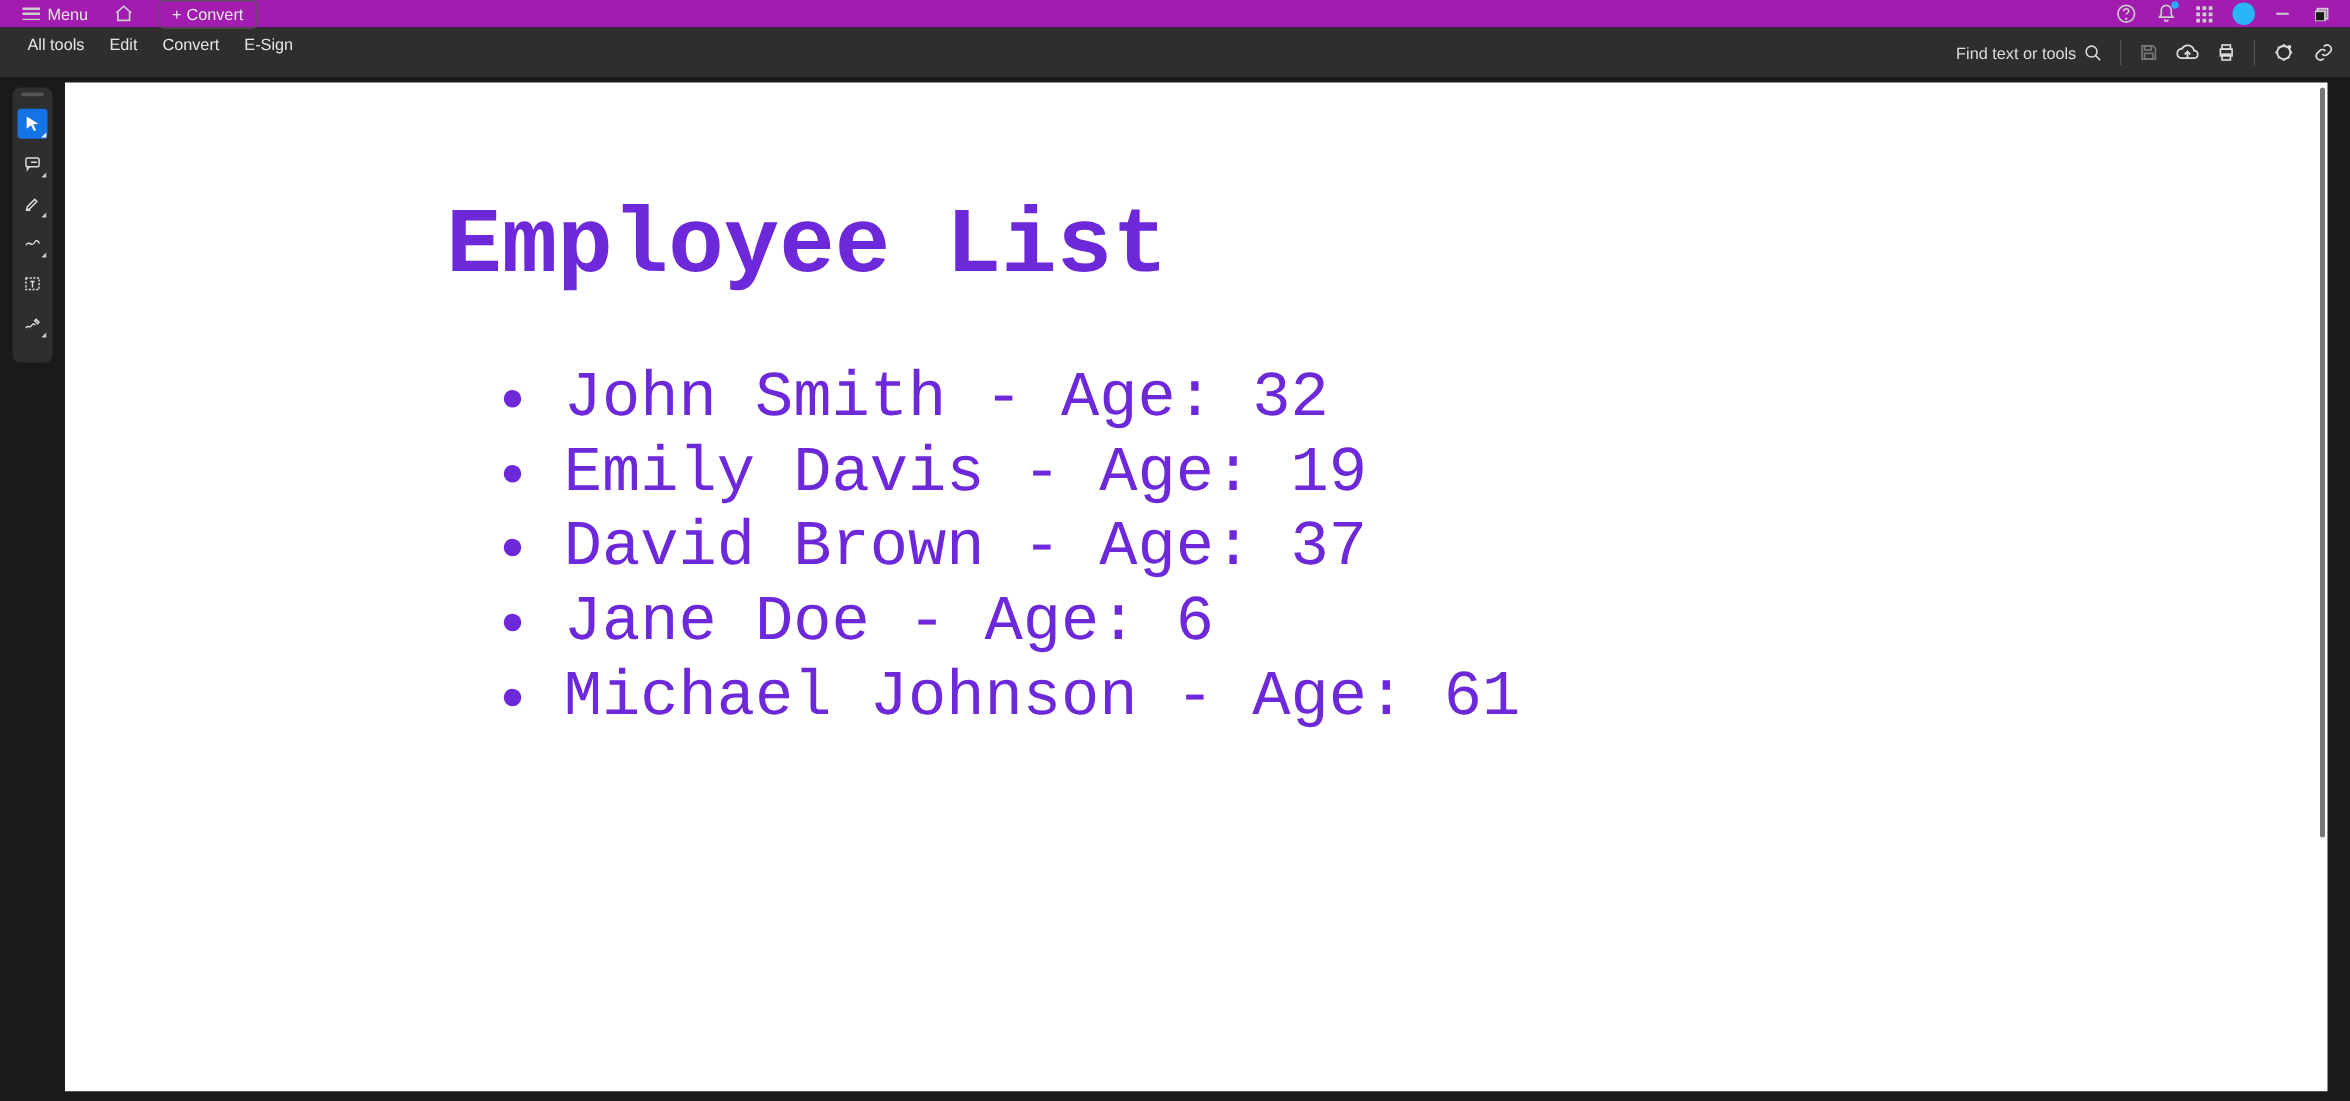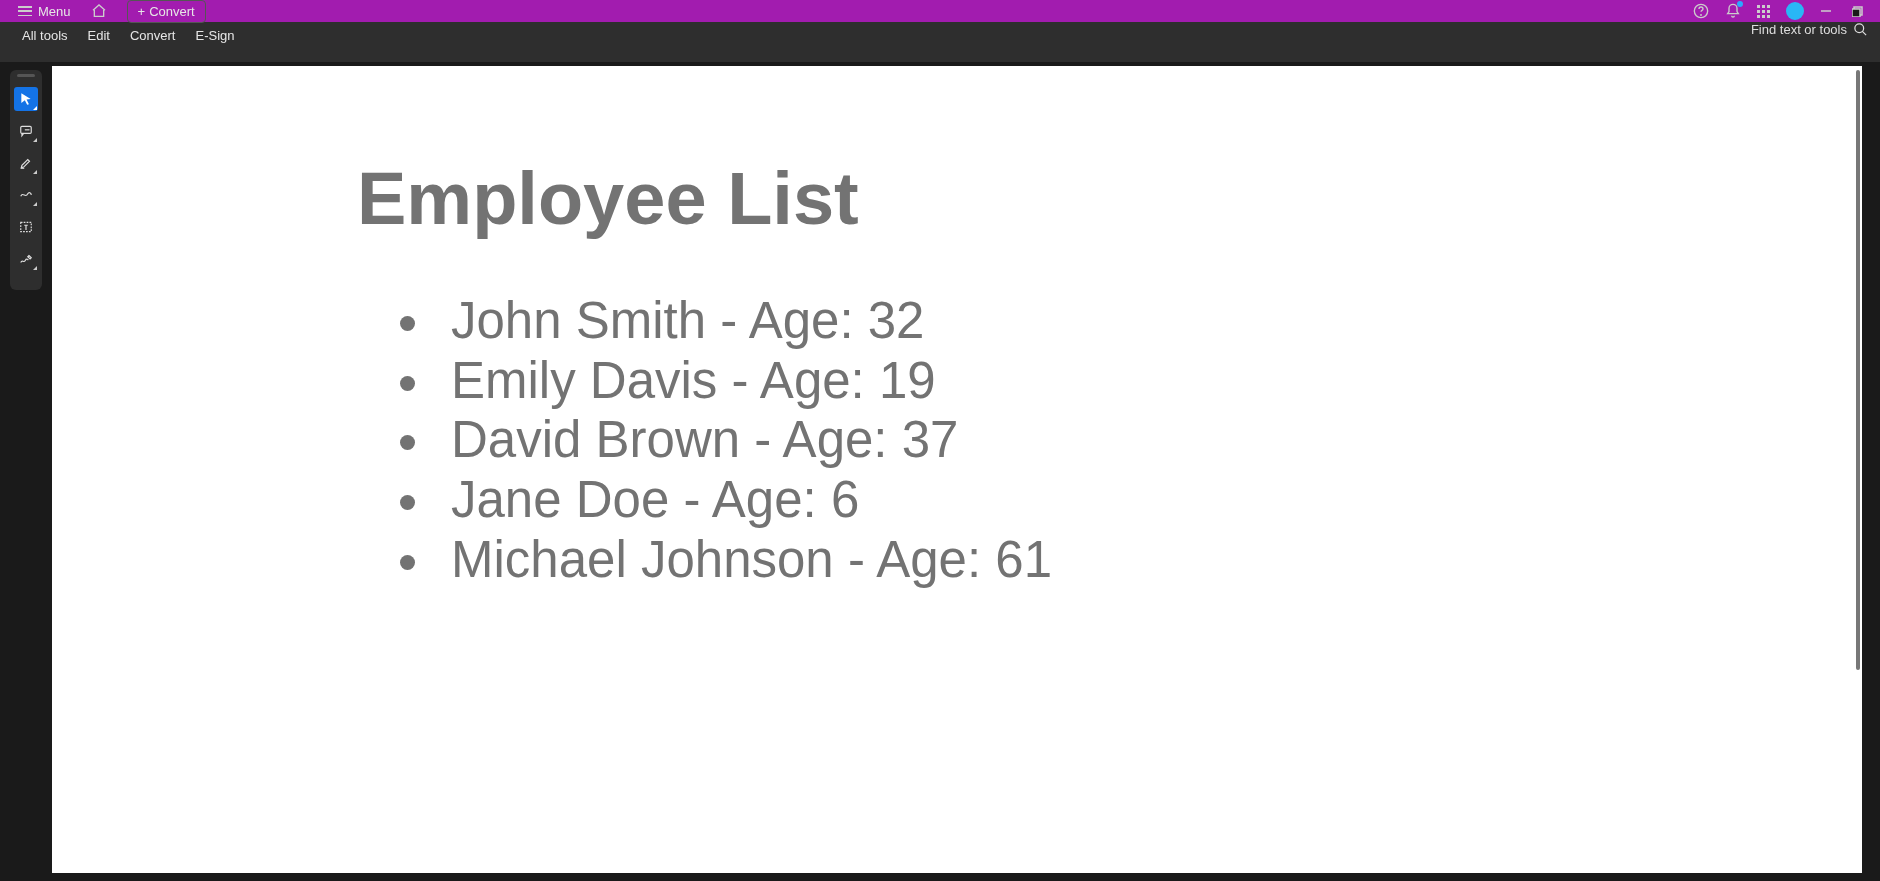--- a/index.html
+++ b/index.html
@@ -81,21 +81,21 @@
     background: #2e2e2e;
     display: flex;
     padding: 0 12px;
   }
   .toolbar .menuitem {
     padding: 6px 10px;
     cursor: pointer;
   }
   .toolbar-right {
     margin-left: auto;
-    display: flex; align-items: center; gap: 14px; flex-direction: column;
+    display: flex; align-items: center; gap: 14px;
   }
   .find-box {
     display: flex; align-items: center; gap: 6px;
     color: #ddd;
   }
   .vsep { width: 1px; height: 20px; background: #555; }
 
   
   .main {
     display: flex;
@@ -138,22 +138,22 @@
 
   .page-wrap {
     flex: 1;
     margin: 4px 18px 0 10px;
     background: #fff;
     position: relative;
     overflow: hidden;
   }
   .doc {
     padding: 90px 0 0 305px;
-    font-family: Liberation Sans, sans-serif;
-    color: #737373;
+    font-family: Liberation Mono, monospace;
+    color: #6d28d9;
   }
   .doc h1 {
     font-size: 74px;
     font-weight: bold;
     margin-bottom: 50px;
     letter-spacing: 0px;
   }
   .doc ul {
     list-style: disc;
     padding-left: 80px;

